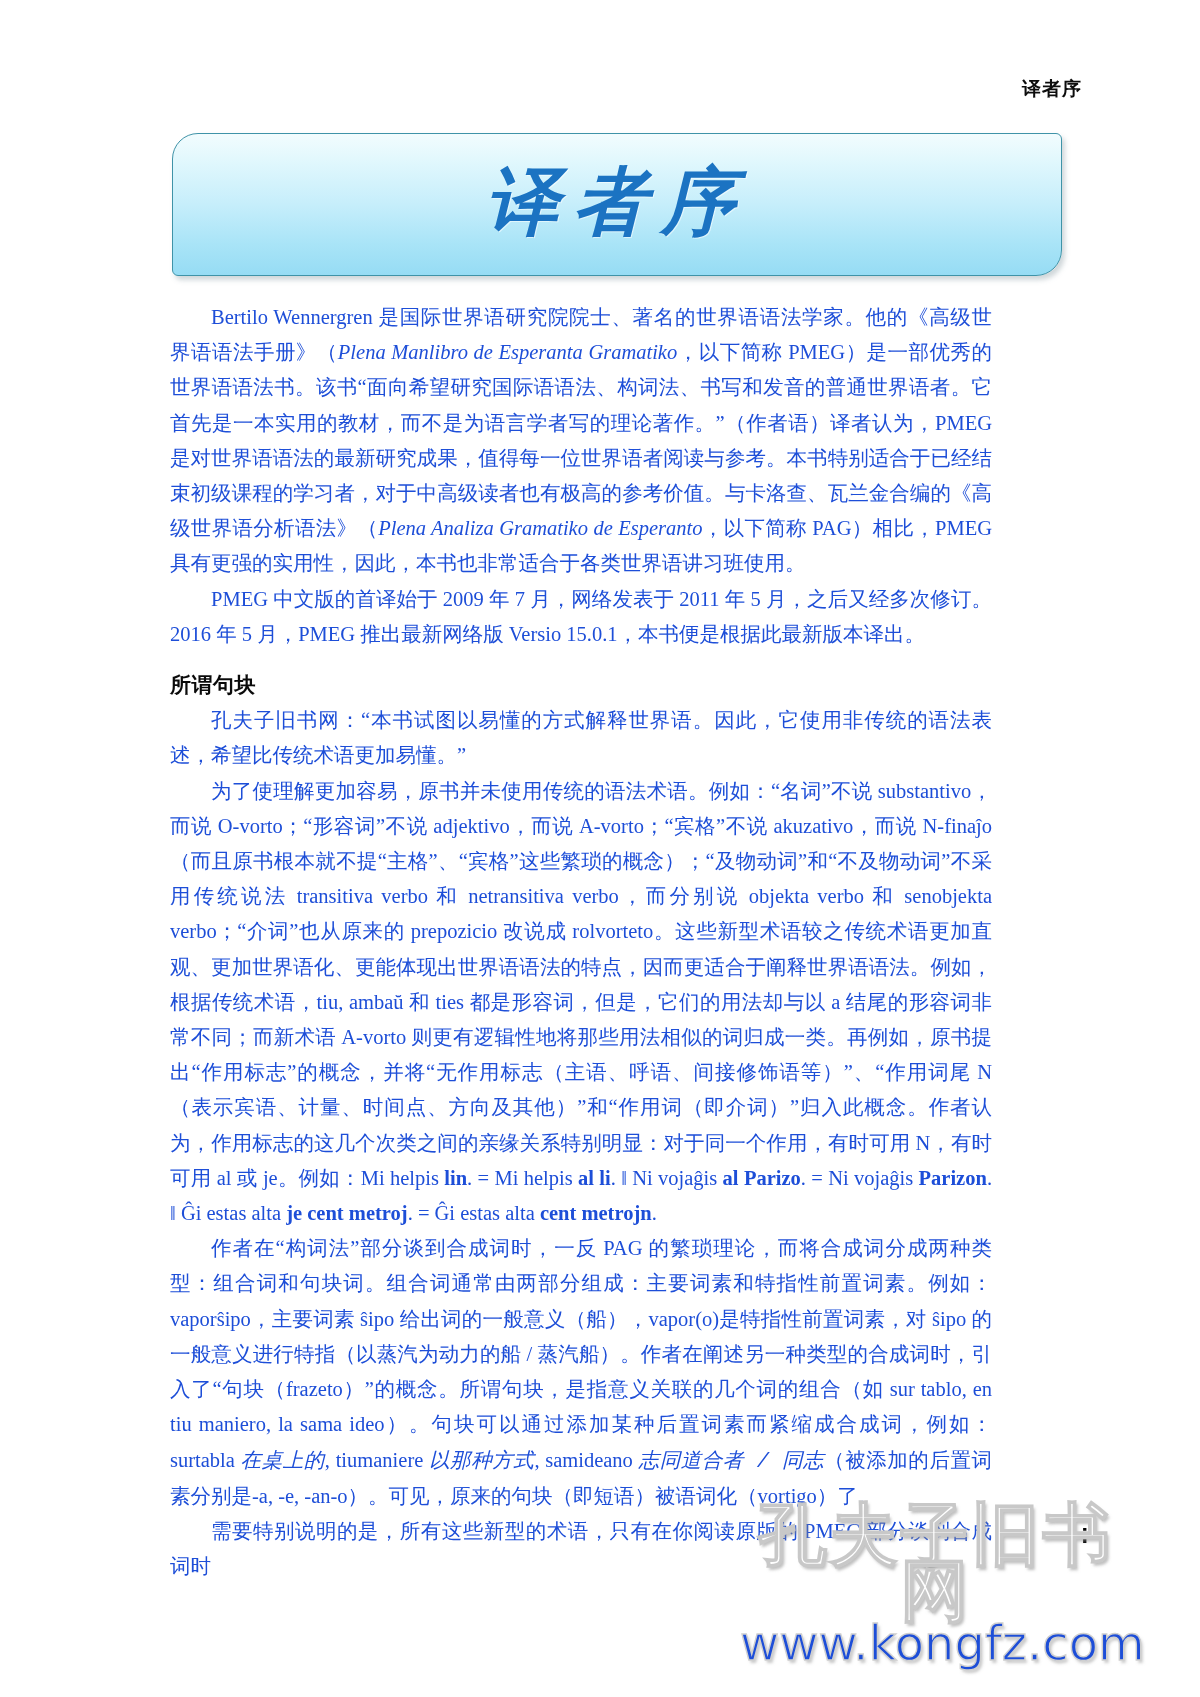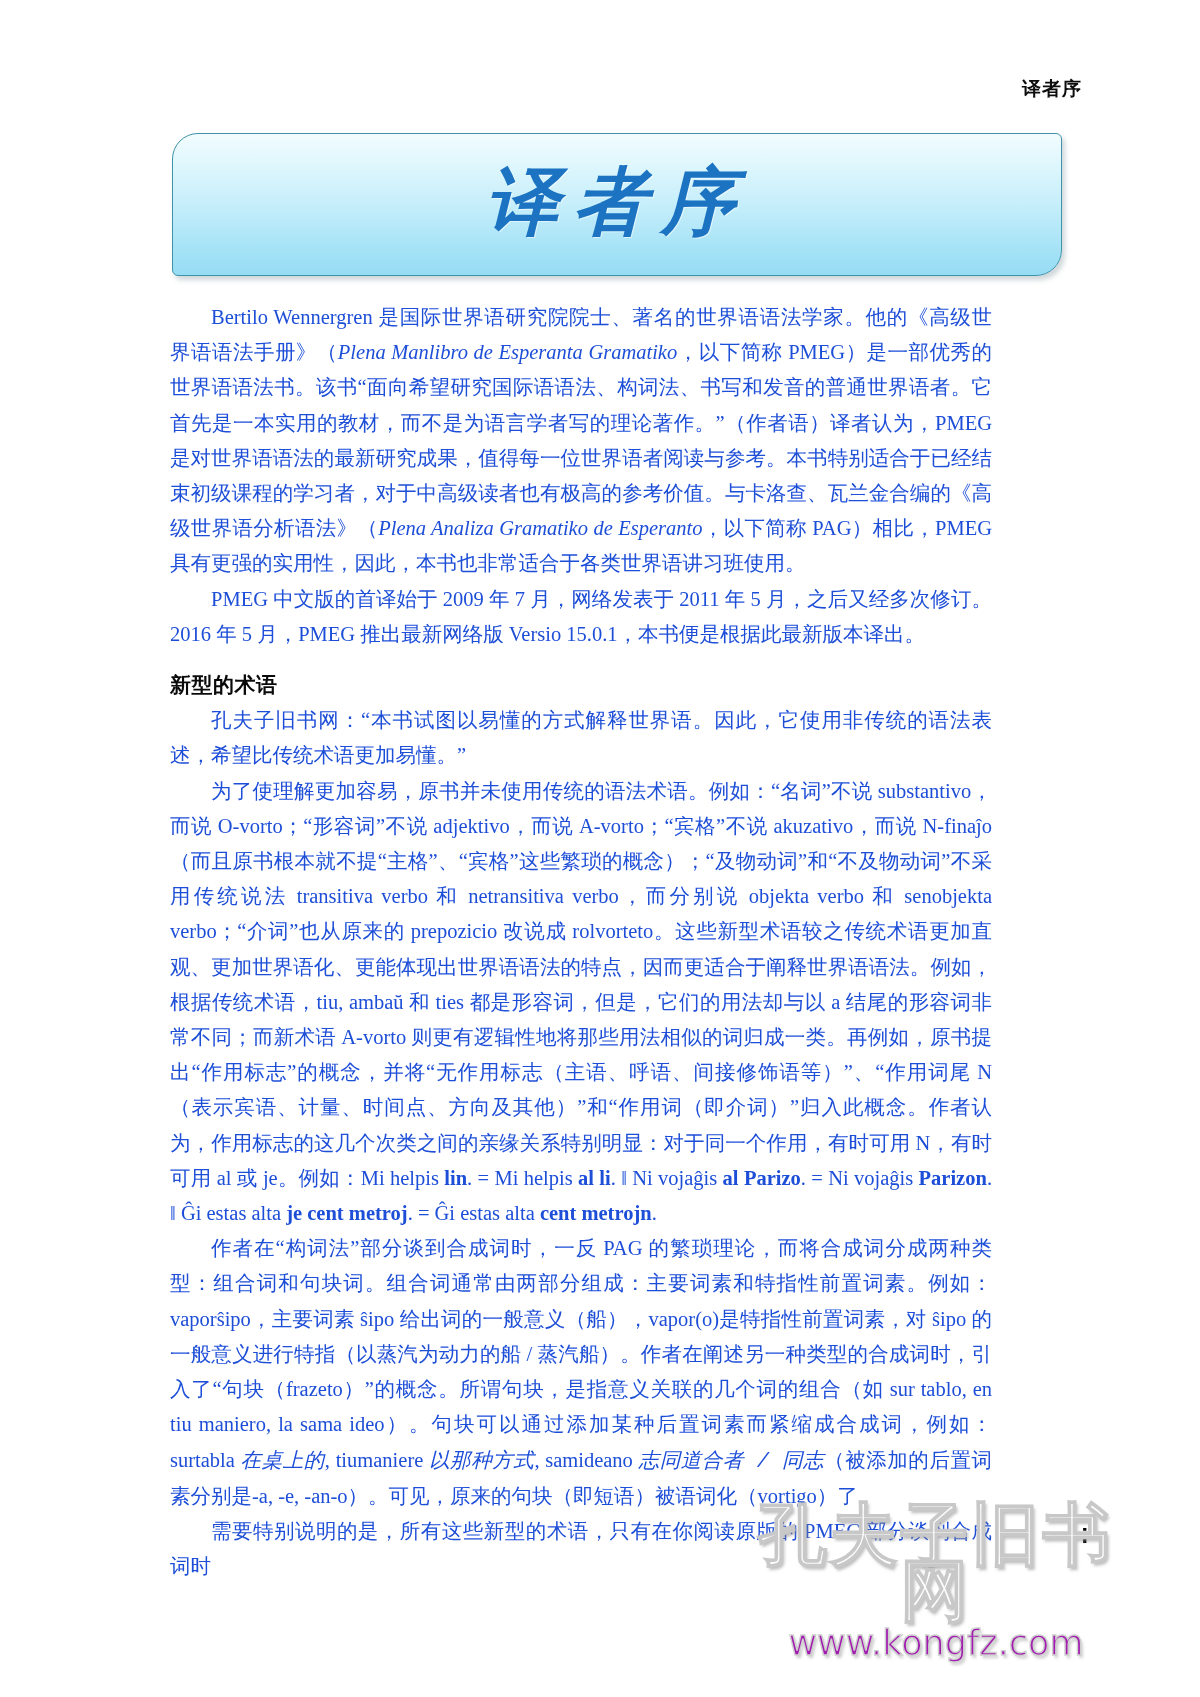--- a/index.html
+++ b/index.html
@@ -126,44 +126,44 @@
     font-weight: bold;
     font-size: 68px;
     letter-spacing: 3px;
     line-height: 56px;
     color: #ffffff;
     -webkit-text-stroke: 1.5px #c8c8c8;
     text-shadow: 2px 3px 3px rgba(140,140,140,0.55);
   }
   .watermark-url {
     font-family: "DejaVu Sans", "Liberation Sans", sans-serif;
-    font-size: 35px;
+    font-size: 48px;
     letter-spacing: 0px;
     line-height: 48px;
-    color: #a21caf;
+    color: #1d4ed8;
     -webkit-text-stroke: 1.4px #cfcfcf;
     text-shadow: 2px 3px 3px rgba(150,150,150,0.5);
   }
 </style>
 </head>
 <body>
 
 <div class="running-head">译者序</div>
 
 <div class="title-banner">
   <div class="title-banner-text">译者序</div>
 </div>
 
 <div class="text-column">
 
   <p class="para"><span>Bertilo Wennergren 是国际世界语研究院院士、著名的世界语语法学家。他的《高级世界语语法手册》（</span><span class="lat i">Plena Manlibro de Esperanta Gramatiko</span><span>，以下简称 PMEG）是一部优秀的世界语语法书。该书“面向希望研究国际语语法、构词法、书写和发音的普通世界语者。它首先是一本实用的教材，而不是为语言学者写的理论著作。”（作者语）译者认为，PMEG 是对世界语语法的最新研究成果，值得每一位世界语者阅读与参考。本书特别适合于已经结束初级课程的学习者，对于中高级读者也有极高的参考价值。与卡洛查、瓦兰金合编的《高级世界语分析语法》（</span><span class="lat i">Plena Analiza Gramatiko de Esperanto</span><span>，以下简称 PAG）相比，PMEG 具有更强的实用性，因此，本书也非常适合于各类世界语讲习班使用。</span></p>
 
   <p class="para">PMEG 中文版的首译始于 2009 年 7 月，网络发表于 2011 年 5 月，之后又经多次修订。2016 年 5 月，PMEG 推出最新网络版 Versio 15.0.1，本书便是根据此最新版本译出。</p>
 
-  <h2 class="section-head">新型的术语</h2>
+  <h2 class="section-head">所谓句块</h2>
 
   <p class="para">孔夫子旧书网：“本书试图以易懂的方式解释世界语。因此，它使用非传统的语法表述，希望比传统术语更加易懂。”</p>
 
   <p class="para"><span>为了使理解更加容易，原书并未使用传统的语法术语。例如：“名词”不说 substantivo，而说 O-vorto；“形容词”不说 adjektivo，而说 A-vorto；“宾格”不说 akuzativo，而说 N-finaĵo（而且原书根本就不提“主格”、“宾格”这些繁琐的概念）；“及物动词”和“不及物动词”不采用传统说法 transitiva verbo 和 netransitiva verbo，而分别说 objekta verbo 和 senobjekta verbo；“介词”也从原来的 prepozicio 改说成 rolvorteto。这些新型术语较之传统术语更加直观、更加世界语化、更能体现出世界语语法的特点，因而更适合于阐释世界语语法。例如，根据传统术语，tiu, ambaŭ 和 ties 都是形容词，但是，它们的用法却与以 a 结尾的形容词非常不同；而新术语 A-vorto 则更有逻辑性地将那些用法相似的词归成一类。再例如，原书提出“作用标志”的概念，并将“无作用标志（主语、呼语、间接修饰语等）”、“作用词尾 N（表示宾语、计量、时间点、方向及其他）”和“作用词（即介词）”归入此概念。作者认为，作用标志的这几个次类之间的亲缘关系特别明显：对于同一个作用，有时可用 N，有时可用 al 或 je。例如：</span><span class="lat">Mi helpis </span><span class="lat b">lin</span><span class="lat">. = Mi helpis </span><span class="lat b">al li</span><span class="lat">. ‖ Ni vojaĝis </span><span class="lat b">al Parizo</span><span class="lat">. = Ni vojaĝis </span><span class="lat b">Parizon</span><span class="lat">. ‖ Ĝi estas alta </span><span class="lat b">je cent metroj</span><span class="lat">. = Ĝi estas alta </span><span class="lat b">cent metrojn</span><span class="lat">.</span></p>
 
   <p class="para"><span>作者在“构词法”部分谈到合成词时，一反 PAG 的繁琐理论，而将合成词分成两种类型：组合词和句块词。组合词通常由两部分组成：主要词素和特指性前置词素。例如：vaporŝipo，主要词素 ŝipo 给出词的一般意义（船），vapor(o)是特指性前置词素，对 ŝipo 的一般意义进行特指（以蒸汽为动力的船 / 蒸汽船）。作者在阐述另一种类型的合成词时，引入了“句块（frazeto）”的概念。所谓句块，是指意义关联的几个词的组合（如 sur tablo, en tiu maniero, la sama ideo）。句块可以通过添加某种后置词素而紧缩成合成词，例如：surtabla </span><span class="gloss">在桌上的</span><span>, tiumaniere </span><span class="gloss">以那种方式</span><span>, samideano </span><span class="gloss">志同道合者 / 同志</span><span>（被添加的后置词素分别是-a, -e, -an-o）。可见，原来的句块（即短语）被语词化（vortigo）了。</span></p>
 
 
   <p class="para">需要特别说明的是，所有这些新型的术语，只有在你阅读原版的 PMEG 部分谈到合成词时</p>
 

